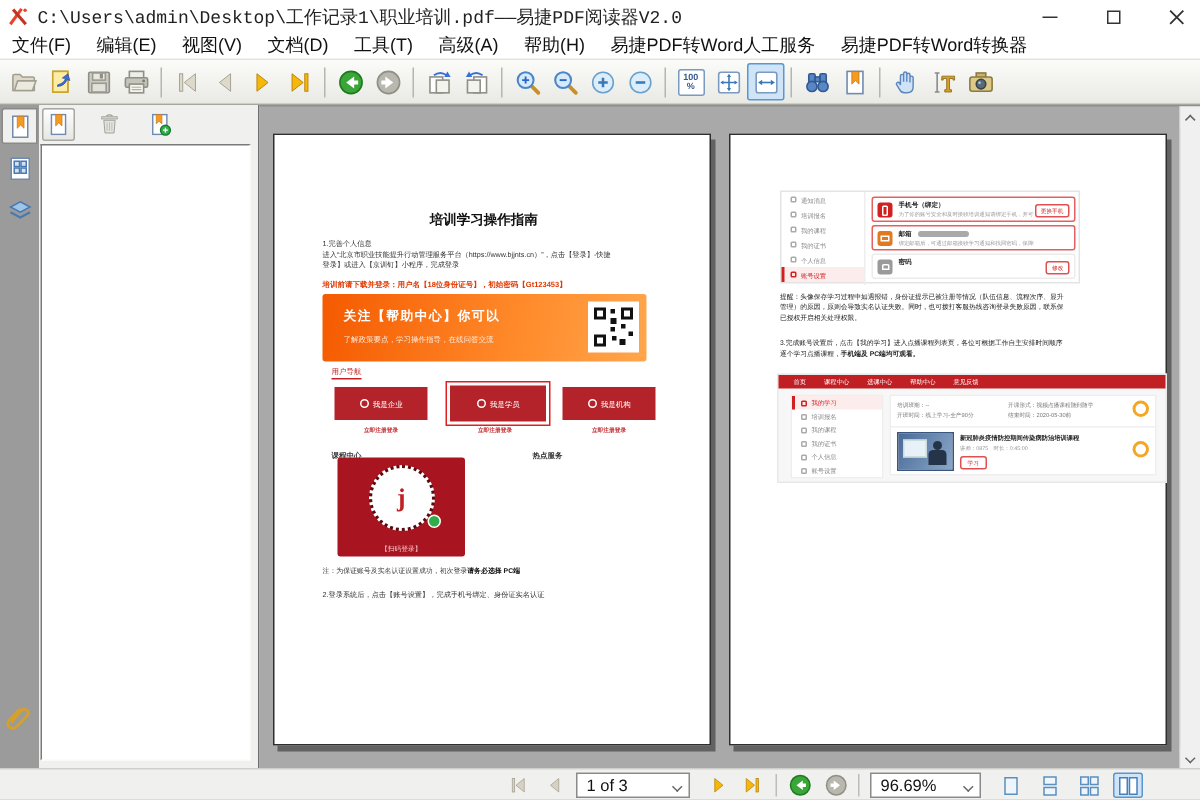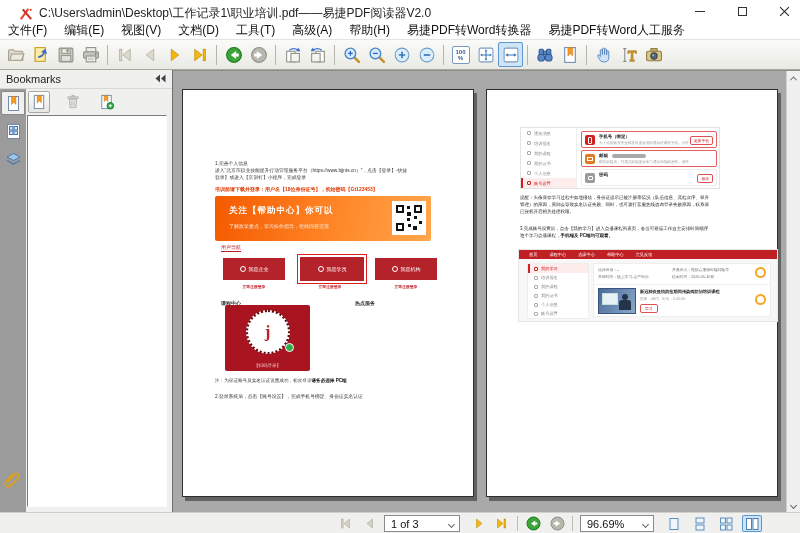--- a/index.html
+++ b/index.html
@@ -1,20 +1,20 @@
 <!DOCTYPE html>
 <html><head>
 <meta charset="utf-8">
 <style>
   * { margin:0; padding:0; box-sizing:border-box; }
   html,body { width:800px; height:533px; overflow:hidden; }
   body { font-family:"Liberation Sans","DejaVu Sans",sans-serif; background:#fff; position:relative; user-select:none; }
 
   
-  .titlebar { height:22px; background:#fff; display:flex; align-items:flex-end; padding-left:19px; position:relative; }
+  .titlebar { height:22px; background:#fff; display:flex; align-items:center; padding-left:5px; position:relative;font-family:Liberation Mono, monospace; }
   .app-ico { width:15px; height:15px; margin-right:5px; }
   .title-text { font-size:12px; color:#222; white-space:nowrap; }
   .win-btns { position:absolute; right:8px; top:0; height:22px; display:flex; align-items:center; gap:26px; }
   .wb { width:16px; height:16px; display:flex; align-items:center; justify-content:center; }
   .wb-min { width:10px; height:1px; background:#333; display:block; }
   .wb-max { width:9px; height:9px; border:1px solid #333; display:block; }
 
   
   .menubar { height:18px; background:#fff; display:flex; align-items:center; padding-left:8px; gap:17px; border-bottom:1px solid #e3e3e3; }
   .menu-item { font-size:12px; color:#111; white-space:nowrap; }
@@ -150,22 +150,22 @@
 </div>
 
 <div class="menubar">
   <span class="menu-item">文件(F)</span>
   <span class="menu-item">编辑(E)</span>
   <span class="menu-item">视图(V)</span>
   <span class="menu-item">文档(D)</span>
   <span class="menu-item">工具(T)</span>
   <span class="menu-item">高级(A)</span>
   <span class="menu-item">帮助(H)</span>
+  <span class="menu-item">易捷PDF转Word人工服务</span>
   <span class="menu-item">易捷PDF转Word转换器</span>
-  <span class="menu-item">易捷PDF转Word人工服务</span>
 </div>
 
 <div class="toolbar">
   <span class="tbtn">
     <svg viewBox="0 0 17 17">
         <path d="M1.5 13.5 V4.5 Q1.5 3.5 2.5 3.5 L6 3.5 L7.5 5 L14 5 Q15 5 15 6 V13.5 Z" fill="#ddd9cb" stroke="#a39f90"></path>
         <path d="M2.5 13.5 L4.5 7.5 H16 L13.8 13.5 Z" fill="#eceadf" stroke="#a39f90"></path>
       </svg>
   </span>
   <span class="tbtn">
@@ -331,30 +331,20 @@
         <rect x="1.5" y="5" width="14" height="9" rx="1.5" fill="#dcc988" stroke="#8a7a40"></rect>
         <circle cx="8.5" cy="9.5" r="3" fill="#5a6a78" stroke="#36424c"></circle>
         <circle cx="7.6" cy="8.6" r="0.8" fill="#b8c8d4"></circle>
       </svg>
   </span>
 </div>
 
 <div class="appbody">
 
   <div class="sidebar">
-    <div class="sb-header">
-      <span>Bookmarks</span>
-      <span class="grow"></span>
-      <span>
-        <svg width="11" height="9" viewBox="0 0 11 9">
-            <polygon points="5,0.5 5,8.5 0.5,4.5" fill="#444"></polygon>
-            <polygon points="10.5,0.5 10.5,8.5 6,4.5" fill="#444"></polygon>
-          </svg>
-      </span>
-    </div>
     <div class="sb-main">
       <div class="sb-strip">
         <span class="strip-btn sel">
           <svg viewBox="0 0 17 17">
               <rect x="3.5" y="1.5" width="10" height="14" fill="#fff" stroke="#708ab0"></rect>
               <path d="M6.5 1.5 h4.5 v8 l-2.25 -2.2 l-2.25 2.2 z" fill="#f59a23" stroke="#c87818" stroke-width="0.5"></path>
             </svg>
         </span>
         <span class="strip-btn">
           <svg viewBox="0 0 17 17">
@@ -403,20 +393,21 @@
           </span>
         </div>
         <div class="sb-content"></div>
       </div>
     </div>
   </div>
 
   <div class="main">
 
     <div class="pdf-page pg1">
+      <div class="pg-abs p1-head">培训学习操作指南</div>
       <div class="pg-abs p-tiny" style="top:70px; left:32px;">1.完善个人信息</div>
       <div class="pg-abs p-tiny" style="top:77px; left:32px;">进入“北京市职业技能提升行动管理服务平台（https://www.bjjnts.cn）”，点击【登录】-快捷</div>
       <div class="pg-abs p-tiny" style="top:84px; left:32px;">登录】或进入【京训钉】小程序，完成登录</div>
       <div class="pg-abs p1-alert">培训前请下载并登录：用户名【18位身份证号】，初始密码【Gt123453】</div>
 
       <div class="pg-abs p1-banner">
         <span class="bt">关注【帮助中心】你可以</span>
         <span class="bs">了解政策要点，学习操作指导，在线问答交流</span>
         <span class="p1-qr">
           <svg width="28" height="28" viewBox="0 0 28 28">

